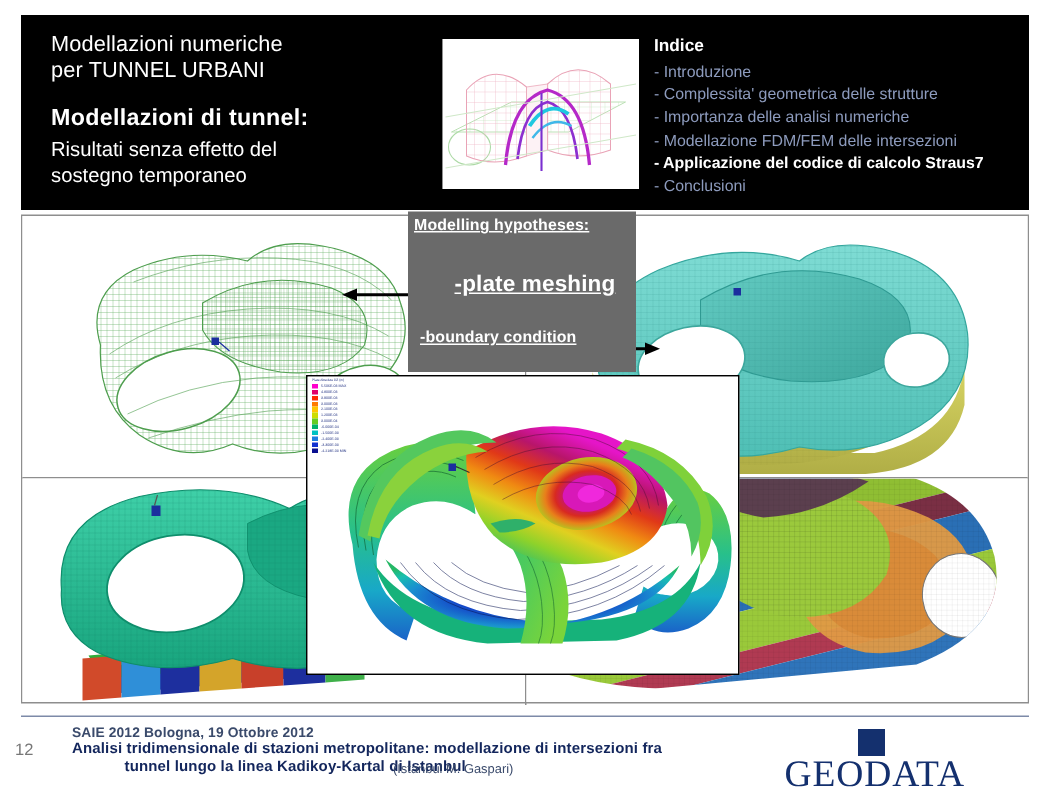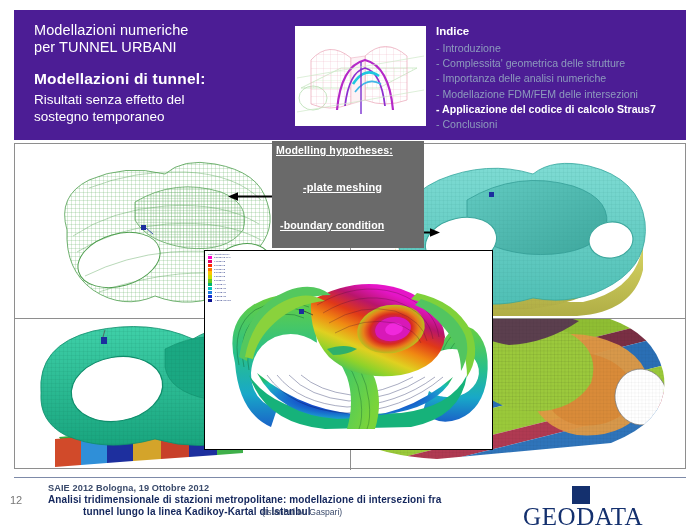--- a/index.html
+++ b/index.html
@@ -10,21 +10,21 @@
     overflow:hidden;
     position:relative;
   }
 
   
   #slide{position:absolute;left:0;top:0;width:700px;height:525px;background:#fff;}
 
   
   .header-band{
     position:absolute;left:14px;top:10px;width:672px;height:130px;
-    background:#4c1d95;
+    background:#000000;
   }
   .title-block{position:absolute;left:20px;top:12px;width:250px;color:#ffffff;}
   .title-line1{font-size:14.5px;line-height:17px;font-weight:400;letter-spacing:.1px;}
   .title-line2{font-size:14.5px;line-height:17px;font-weight:400;letter-spacing:.1px;}
   .subtitle-strong{font-size:15.5px;font-weight:bold;margin-top:13px;line-height:19px;letter-spacing:.2px;}
   .subtitle-l1{font-size:13.5px;line-height:17px;margin-top:3px;font-weight:400;}
   .subtitle-l2{font-size:13.5px;line-height:17px;font-weight:400;}
 
   
   .header-thumb{
@@ -55,21 +55,21 @@
   
   .anno-box{
     position:absolute;left:272px;top:141px;width:152px;height:107px;
     background:#6a6a6a;
   }
   .anno-title{
     position:absolute;left:4px;top:3px;color:#ffffff;font-size:10.6px;font-weight:bold;
     text-decoration:underline;white-space:nowrap;letter-spacing:.1px;
   }
   .anno-l1{
-    position:absolute;left:31px;top:40px;color:#ffffff;font-size:11px;font-weight:bold;
+    position:absolute;left:31px;top:40px;color:#ffffff;font-size:15px;font-weight:bold;
     text-decoration:underline;white-space:nowrap;letter-spacing:.1px;
   }
   .anno-l2{
     position:absolute;left:8px;top:78px;color:#ffffff;font-size:10.6px;font-weight:bold;
     text-decoration:underline;white-space:nowrap;letter-spacing:.1px;
   }
   
   .arrow-left{position:absolute;left:228px;top:192px;width:50px;height:9px;}
   .arrow-right{position:absolute;left:290px;top:228px;width:150px;height:9px;}
 

